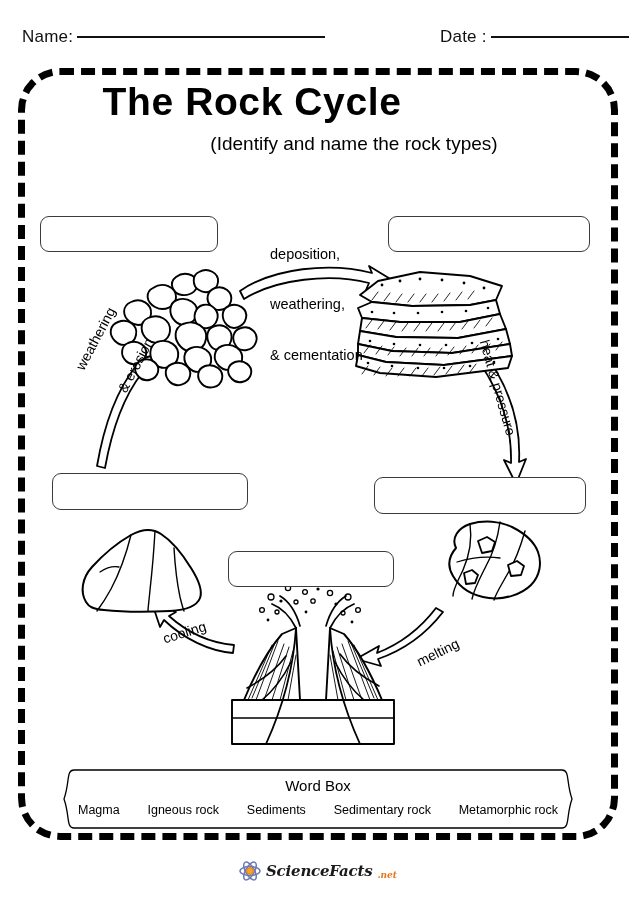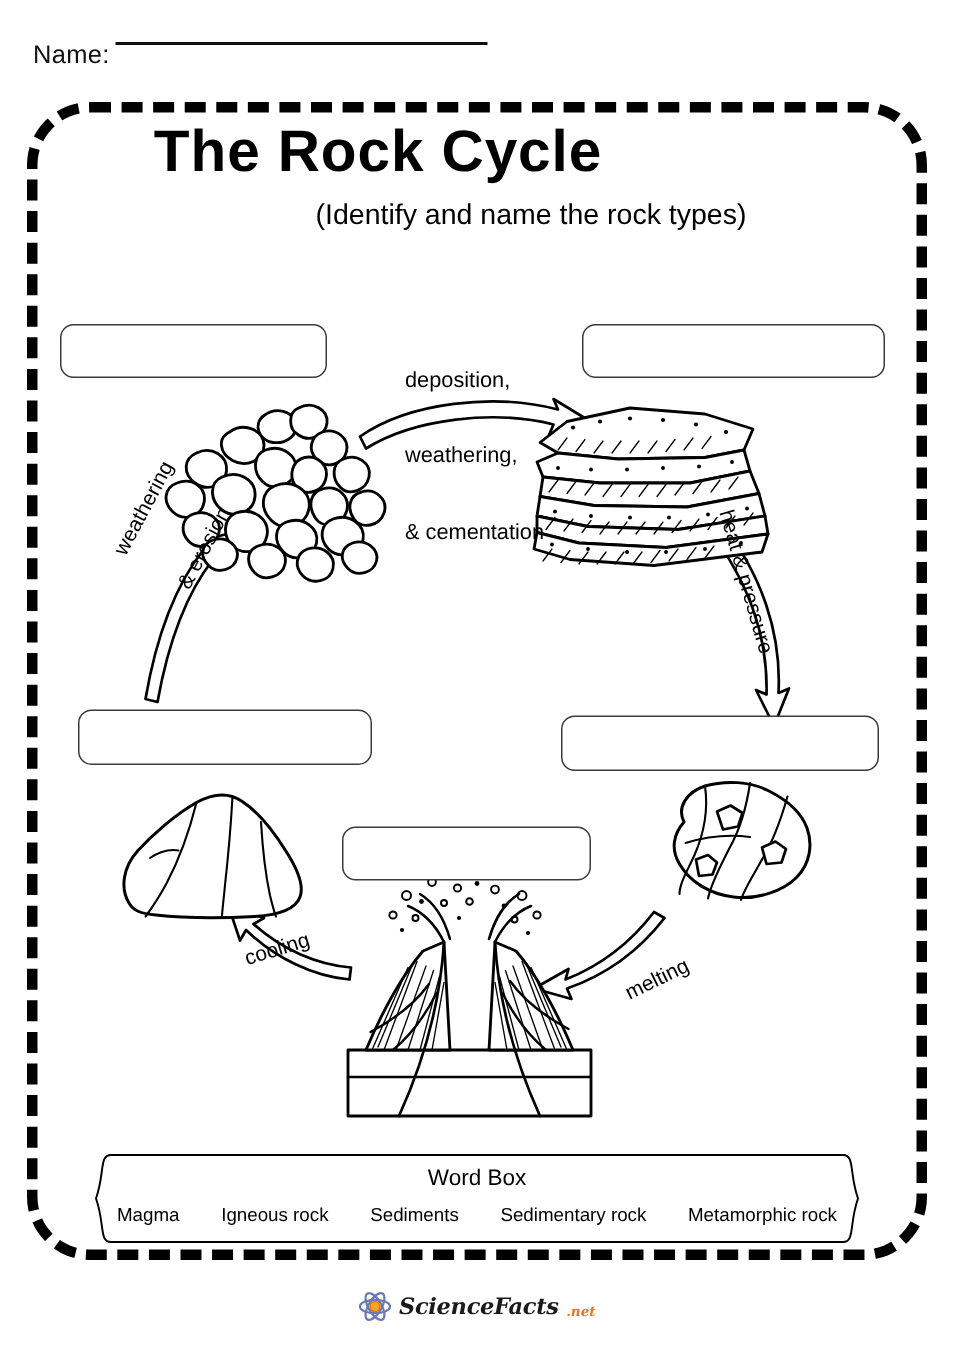--- a/index.html
+++ b/index.html
@@ -17,21 +17,21 @@
     width: 636px;
     height: 900px;
     overflow: hidden;
     background: #ffffff;
   }
 
   
   .hdr-field {
     position: absolute;
     display: flex;
-    align-items: flex-start;
+    align-items: center;
     font-size: 17px;
     letter-spacing: .2px;
     color: #111;
   }
   .hdr-label { white-space: pre; line-height: 1; padding-bottom: 2px; }
   .hdr-rule {
     display: block;
     border-bottom: 2px solid #111;
     margin-left: 4px;
     margin-bottom: 2px;
@@ -195,20 +195,24 @@
 </head>
 <body>
 
 <div id="page">
 
   <div id="name-field" class="hdr-field">
     <span class="hdr-label">Name:</span>
     <span class="hdr-rule"></span>
   </div>
 
+  <div id="date-field" class="hdr-field">
+    <span class="hdr-label">Date :</span>
+    <span class="hdr-rule"></span>
+  </div>
 
   <div id="frame"></div>
 
   <div id="title">The Rock Cycle</div>
   <div id="subtitle">(Identify and name the rock types)</div>
 
   <svg id="art" viewBox="0 0 636 900">
     <g fill="none" stroke="#000" stroke-width="1.7" stroke-linejoin="round" stroke-linecap="round">
 
       <g>

